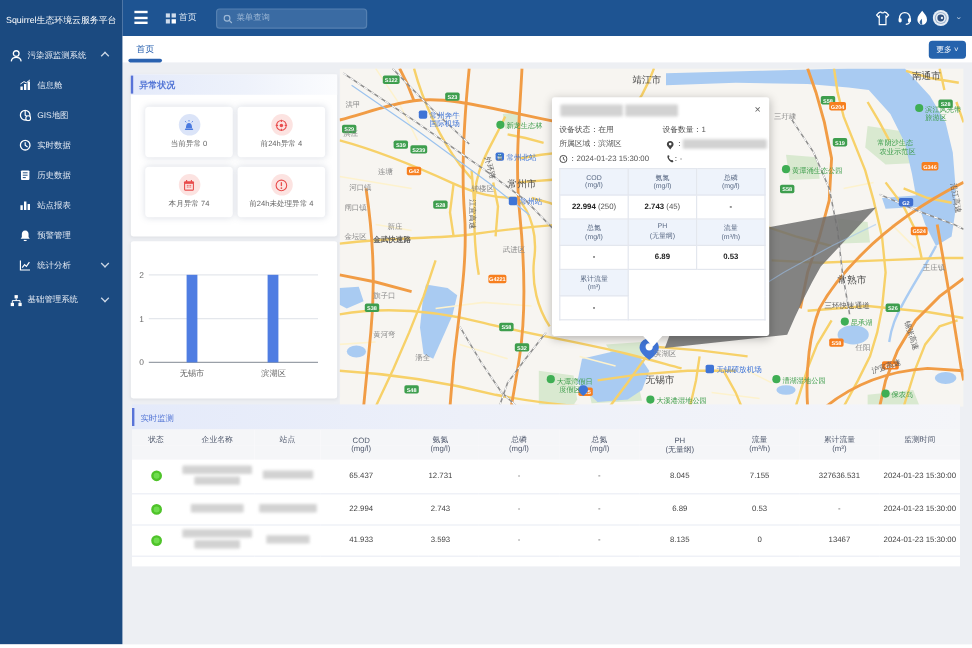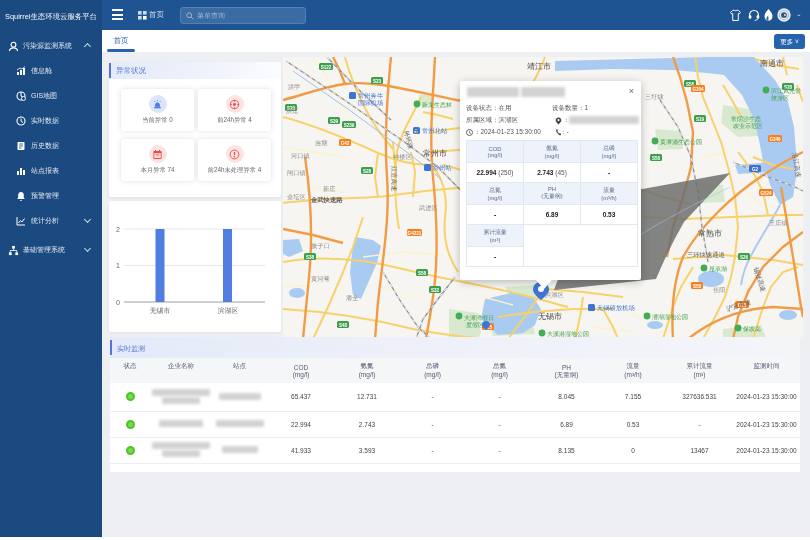--- a/index.html
+++ b/index.html
@@ -27,21 +27,21 @@
 .tb-search { position:absolute; left:180px; top:7px; width:126px; height:17px; background:#3a6ba3; border:1px solid #5580b1; border-radius:3px; color:#9db8d6; font-size:7px; line-height:15px; padding-left:16px; }
 .tb-search svg { position:absolute; left:5px; top:3.5px; }
 
 .tab { position:absolute; z-index:26; left:107px; top:33px; width:28px; height:16px; color:#2a62b0; font-size:7.5px; text-align:center; line-height:16px; }
 .tabline { position:absolute; z-index:26; left:107px; top:49px; width:28px; height:2.5px; background:#2a62b0; border-radius:2px; }
 .morebtn { position:absolute; z-index:26; left:774px; top:34px; width:31px; height:15px; background:#2563ad; border-radius:3px; color:#fff; font-size:6.5px; text-align:center; line-height:15px; }
 
 .panel { position:absolute; background:#fff; border-radius:2px; box-shadow:0 1px 3px rgba(0,0,0,0.06); }
 .phead { position:relative; height:17px; background:linear-gradient(90deg,#e4eafa 0%, #eef2fb 55%, #fbfcfe 100%); }
 .phead .bar { position:absolute; left:0; top:1px; width:2px; height:15px; background:#5873d8; }
-.phead .tt { position:absolute; left:7px; top:4px; font-size:7.5px; color:#5577d6; }
+.phead .tt { position:absolute; left:7px; top:4px; font-size:7.5px; color:#5577d6;font-weight:bold; }
 .card { position:absolute; width:73px; height:42px; background:#fff; border-radius:3px; box-shadow:0 0 5px rgba(120,130,160,0.25); text-align:center; }
 .card .circ { margin:6px auto 3px auto; width:18px; height:18px; border-radius:50%; display:flex; align-items:center; justify-content:center; }
 .card .lbl { font-size:6.3px; color:#666; }
 .circ.blue { background:#dbe4f8; }
 .circ.red { background:#fce3e1; }
 
 #rt-panel { position:absolute; left:110px; top:337px; width:690px; height:135px; z-index:10; }
 #rt-head { position:relative; height:21px; background:linear-gradient(90deg,#e4eafa 0%, #edf0f9 40%, #f4f5f9 100%); }
 #rt-head .bar { position:absolute; left:0; top:3px; width:2px; height:15px; background:#5873d8; }
 #rt-head .tt { position:absolute; left:7px; top:7px; font-size:7px; color:#5577d6; }

